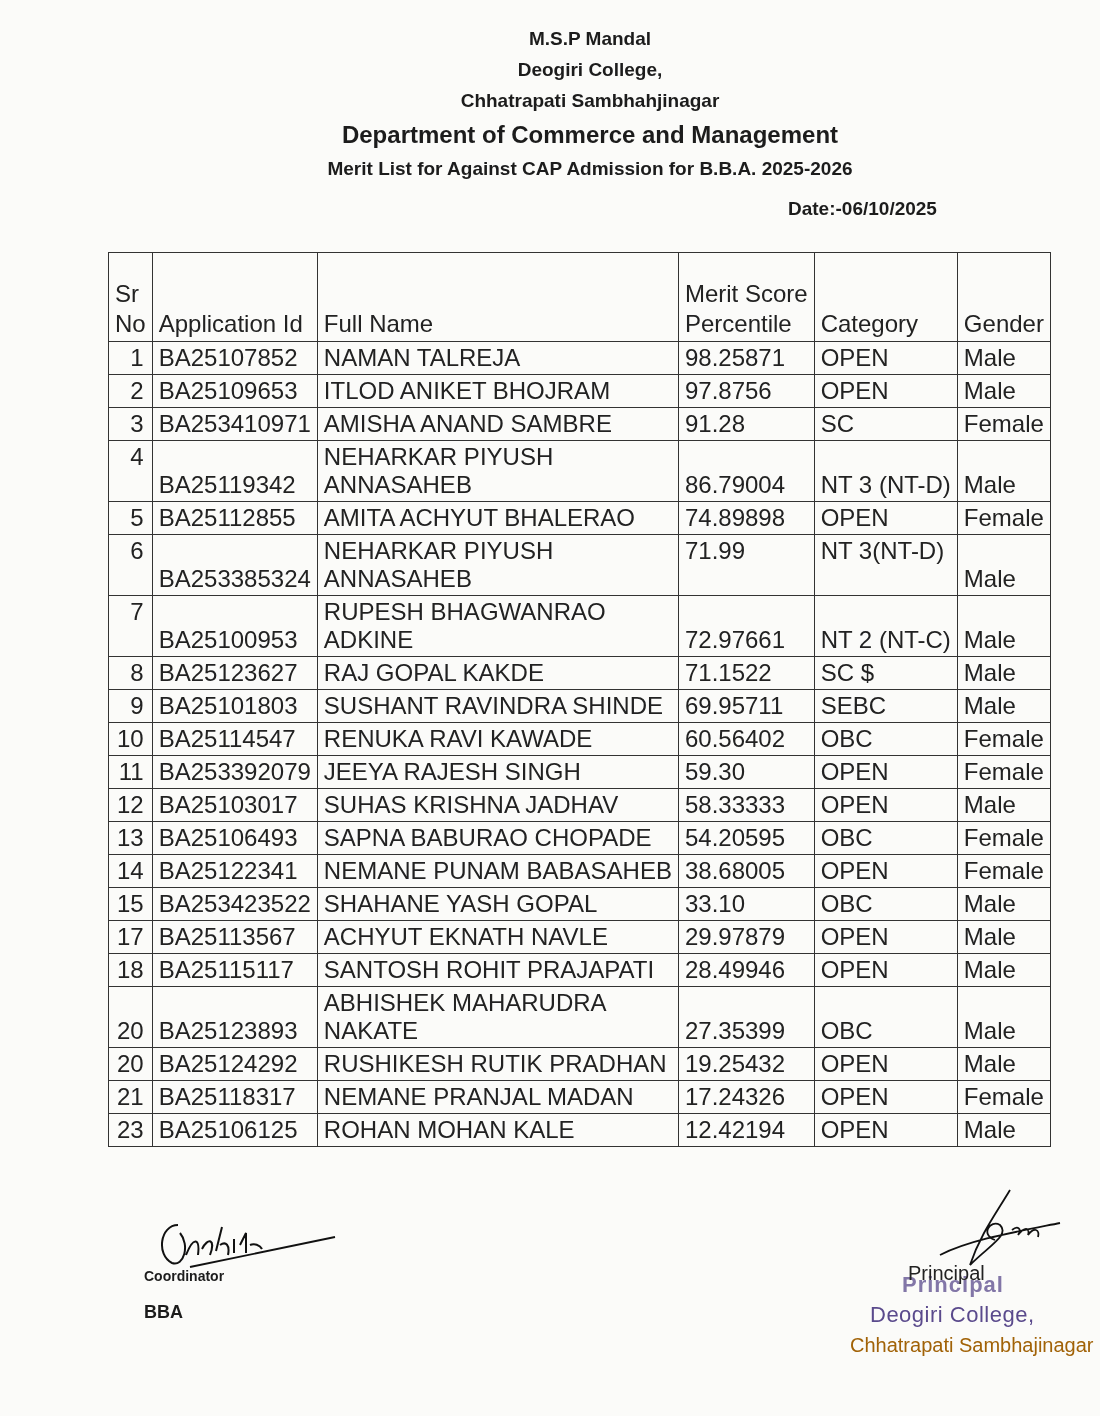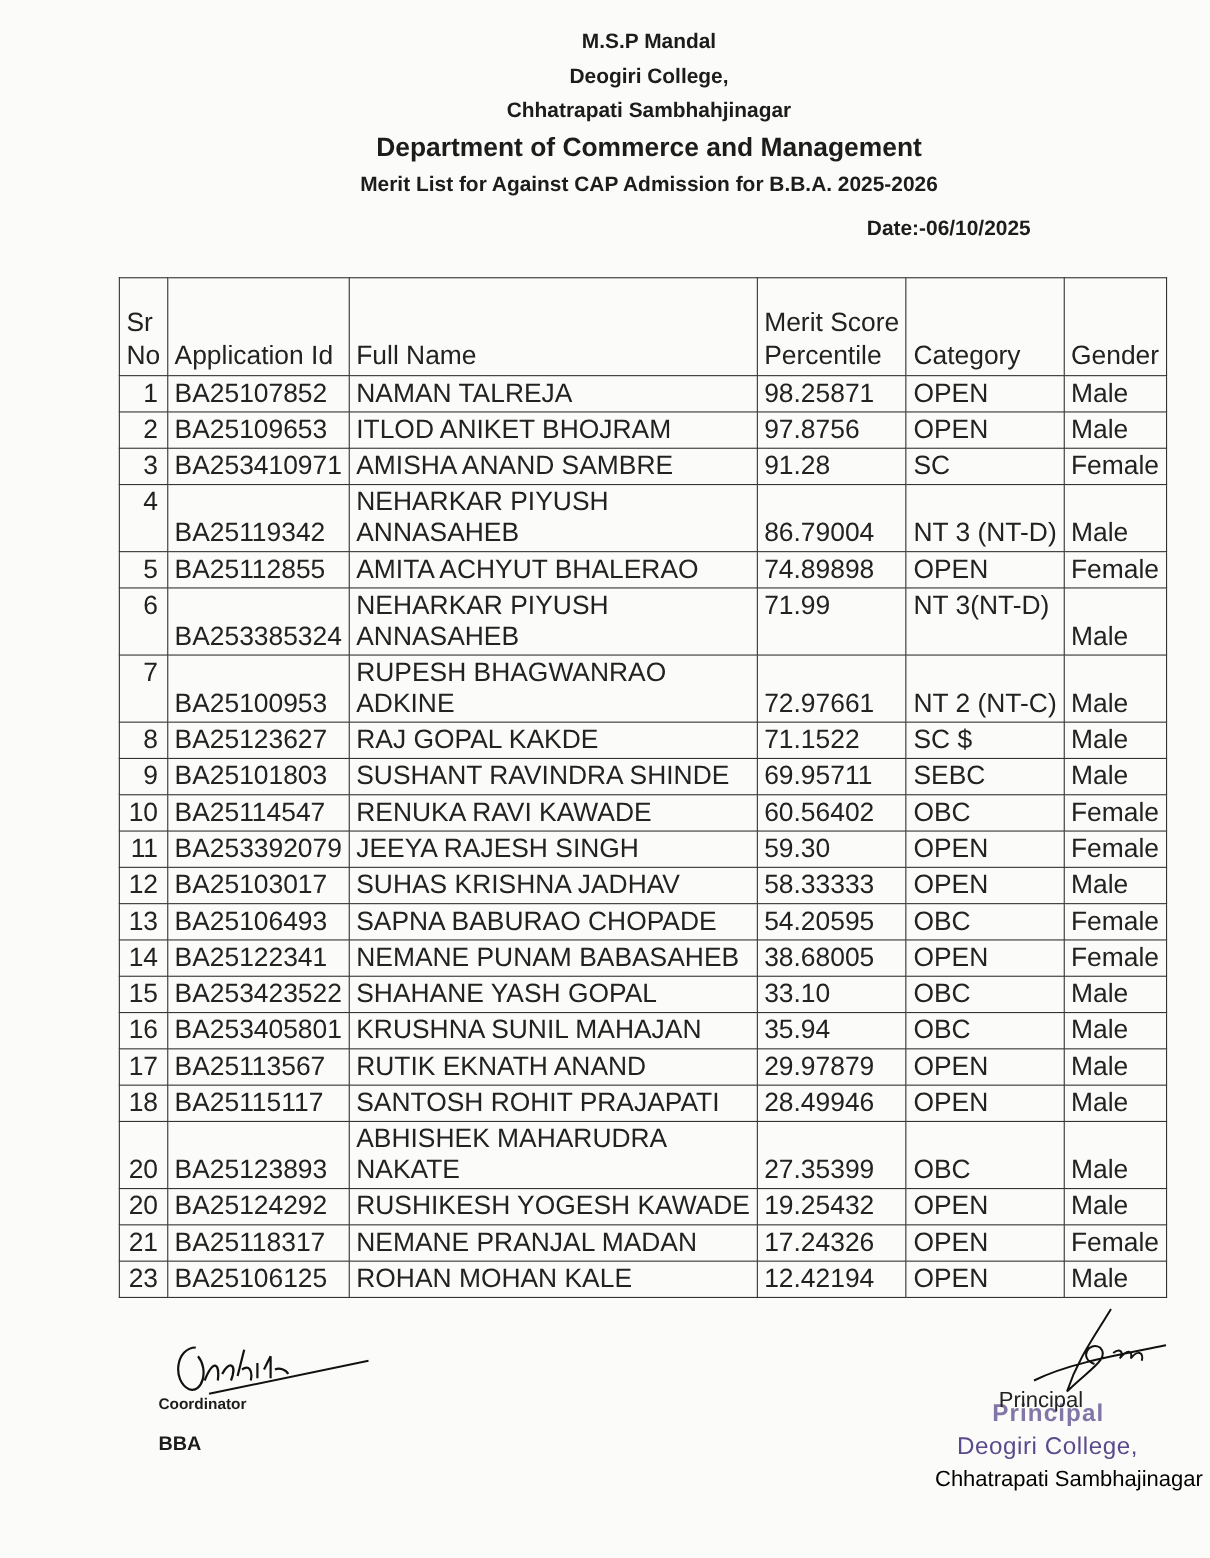--- a/index.html
+++ b/index.html
@@ -36,21 +36,21 @@
   .col-cat { width: 120px; }
 
   .coord-sig { position: absolute; left: 150px; top: 1215px; }
   .coord-title { position: absolute; left: 144px; top: 1268px; font-weight: bold; font-size: 14px; }
   .coord-sub { position: absolute; left: 144px; top: 1302px; font-weight: bold; font-size: 18px; }
 
   .prin-sig { position: absolute; left: 900px; top: 1185px; }
   .prin-title { position: absolute; left: 908px; top: 1262px; font-size: 20px; color: #222; }
   .prin-stamp { position: absolute; left: 902px; top: 1272px; font-size: 22px; font-weight: bold; color: #5a4a8c; opacity: 0.75; letter-spacing: 1px; }
   .prin-college { position: absolute; left: 870px; top: 1302px; font-size: 22px; color: #5a4a8c; letter-spacing: 0.5px; }
-  .prin-city { position: absolute; left: 850px; top: 1334px; font-size: 20px; color: #000000; }
+  .prin-city { position: absolute; left: 850px; top: 1334px; font-size: 20px; color: #a16207; }
 </style>
 </head>
 <body>
 
 <div class="hdr h1">M.S.P Mandal</div>
 <div class="hdr h2">Deogiri College,</div>
 <div class="hdr h3">Chhatrapati Sambhahjinagar</div>
 <div class="hdr h4">Department of Commerce and Management</div>
 <div class="hdr h5">Merit List for Against CAP Admission for B.B.A. 2025-2026</div>
 <div class="date">Date:-06/10/2025</div>
@@ -181,31 +181,23 @@
       </tr>
       <tr>
         <td class="sr"><span>15</span></td>
         <td><span>BA253423522</span></td>
         <td><span>SHAHANE YASH GOPAL</span></td>
         <td><span>33.10</span></td>
         <td><span>OBC</span></td>
         <td><span>Male</span></td>
       </tr>
       <tr>
-        <td class="sr"><span>16</span></td>
-        <td><span>BA253405801</span></td>
-        <td><span>KRUSHNA SUNIL MAHAJAN</span></td>
-        <td><span>35.94</span></td>
-        <td><span>OBC</span></td>
-        <td><span>Male</span></td>
-      </tr>
-      <tr>
         <td class="sr"><span>17</span></td>
         <td><span>BA25113567</span></td>
-        <td><span>RUTIK EKNATH ANAND</span></td>
+        <td><span>ACHYUT EKNATH NAVLE</span></td>
         <td><span>29.97879</span></td>
         <td><span>OPEN</span></td>
         <td><span>Male</span></td>
       </tr>
       <tr>
         <td class="sr"><span>18</span></td>
         <td><span>BA25115117</span></td>
         <td><span>SANTOSH ROHIT PRAJAPATI</span></td>
         <td><span>28.49946</span></td>
         <td><span>OPEN</span></td>
@@ -215,21 +207,21 @@
         <td class="sr"><span>20</span></td>
         <td><span>BA25123893</span></td>
         <td><span>ABHISHEK MAHARUDRA</span><br><span>NAKATE</span></td>
         <td><span>27.35399</span></td>
         <td><span>OBC</span></td>
         <td><span>Male</span></td>
       </tr>
       <tr>
         <td class="sr"><span>20</span></td>
         <td><span>BA25124292</span></td>
-        <td><span>RUSHIKESH YOGESH KAWADE</span></td>
+        <td><span>RUSHIKESH RUTIK PRADHAN</span></td>
         <td><span>19.25432</span></td>
         <td><span>OPEN</span></td>
         <td><span>Male</span></td>
       </tr>
       <tr>
         <td class="sr"><span>21</span></td>
         <td><span>BA25118317</span></td>
         <td><span>NEMANE PRANJAL MADAN</span></td>
         <td><span>17.24326</span></td>
         <td><span>OPEN</span></td>

